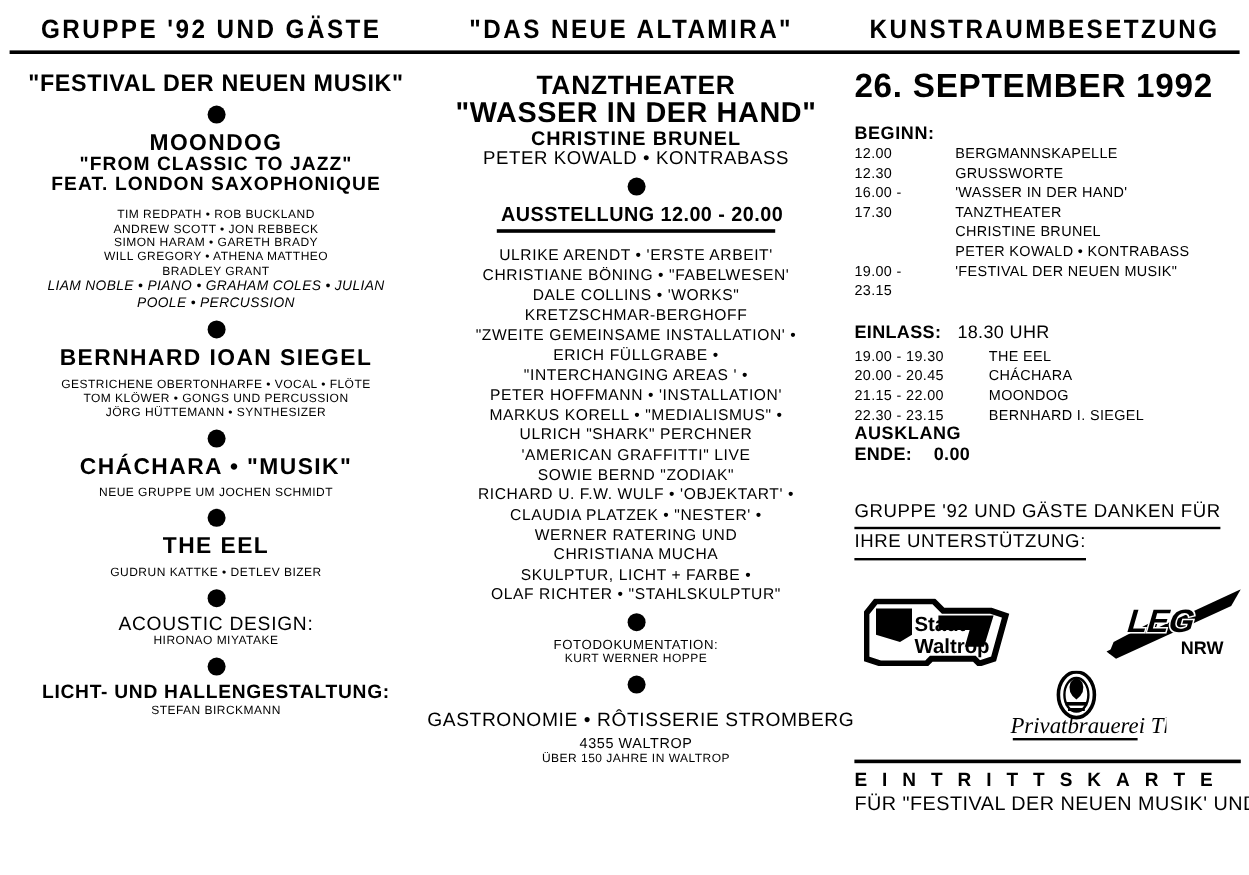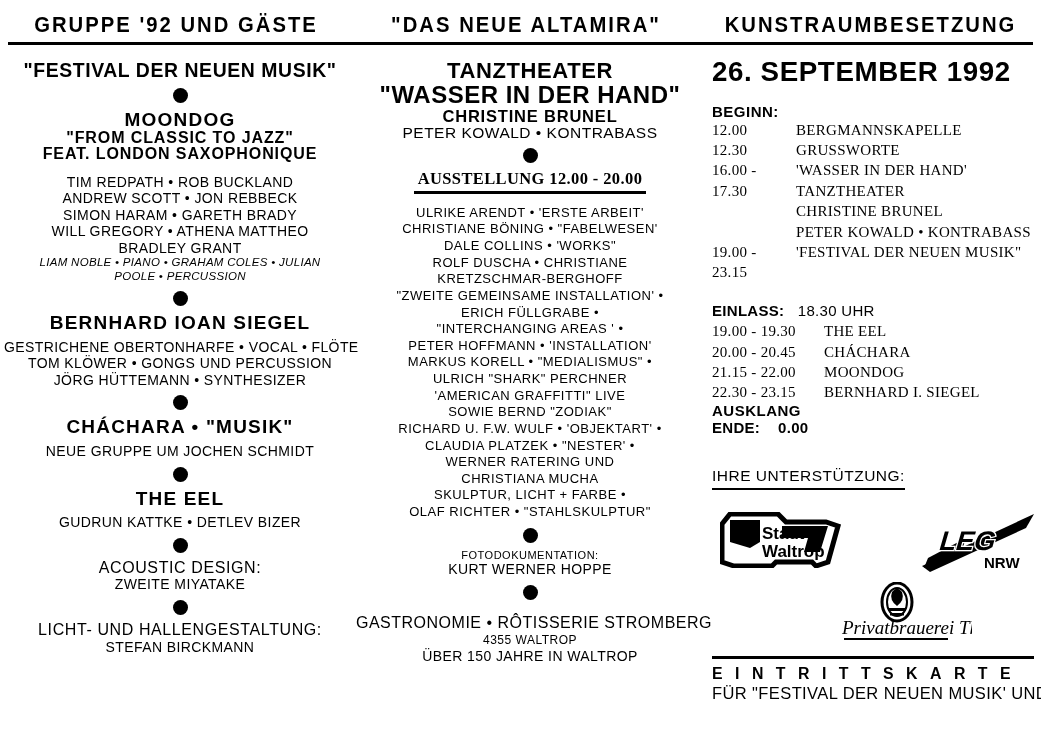--- a/index.html
+++ b/index.html
@@ -88,21 +88,21 @@
     font-size: 16px;
     font-weight: bold;
     letter-spacing: 0.9px;
   }
   .h-sub {
     font-size: 15px;
     font-weight: bold;
     letter-spacing: 0.6px;
   }
   .small {
-    font-size: 14px;
+    font-size: 10px;
     letter-spacing: 0.4px;
     line-height: 1.18;
   }
   .xsmall {
     font-size: 11.5px;
     letter-spacing: 0.3px;
     line-height: 1.2;
     font-style: italic;
   }
   .mid-line {
@@ -138,21 +138,21 @@
     background: #000;
     margin: 7px auto 7px auto;
   }
 
   .gap-s  { height: 6px; }
   .gap-m  { height: 11px; }
   .gap-l  { height: 18px; }
   .gap-xl { height: 26px; }
 
   
-  .ausstellung-wrap { margin: 4px auto 0 auto; width: 232px; font-family: Liberation Serif, serif; }
+  .ausstellung-wrap { margin: 4px auto 0 auto; width: 232px; }
   .ausstellung {
     font-size: 17px;
     font-weight: bold;
     letter-spacing: 0.4px;
     text-align: center;
     transform: scaleX(0.97);
   }
   .ausstellung-rule {
     width: 232px;
     height: 3px;
@@ -170,25 +170,24 @@
     transform: scaleX(0.99);
     transform-origin: left top;
   }
   .r-label {
     font-size: 15px;
     font-weight: bold;
     letter-spacing: 0.5px;
   }
   .sched-row {
     display: flex;
-    font-size: 15px;
+    font-size: 12px;
     letter-spacing: 0.3px;
     line-height: 1.36;
     white-space: nowrap;
-    font-family: Liberation Serif, serif;
   }
   .sched-time { width: 84px; flex: 0 0 84px; }
   .sched-time-wide { width: 112px; flex: 0 0 112px; }
   .sched-text { flex: 1 1 auto; }
   .r-inline {
     font-size: 15px;
     letter-spacing: 0.3px;
     line-height: 1.36;
     white-space: nowrap;
   }
@@ -208,21 +207,21 @@
 
   
   .logos {
     position: relative;
     height: 150px;
     margin-top: 16px;
   }
   .logo-stadt {
     position: absolute;
     left: 8px;
-    top: 6px;
+    top: 16px;
     width: 130px;
     height: 56px;
   }
   .logo-leg {
     position: absolute;
     left: 210px;
     top: 8px;
     width: 115px;
     height: 62px;
   }
@@ -311,27 +310,27 @@
     <div>
       <div class="t h-act">THE EEL</div>
       <div class="gap-s"></div>
       <div class="t small">GUDRUN KATTKE • DETLEV BIZER</div>
     </div>
 
     <span class="bullet"></span>
 
     <div>
       <div class="t h-sub" style="font-weight:normal;font-size:16px;">ACOUSTIC DESIGN:</div>
-      <div class="t small">ZWEITE MIYATAKE</div>
-    </div>
-
-    <span class="bullet"></span>
-
-    <div>
-      <div class="t h-sub" style="font-weight:normal;font-size:16px;">LICHT- UND HALLENGESTALTUNG:</div>
+      <div class="t small">HIRONAO MIYATAKE</div>
+    </div>
+
+    <span class="bullet"></span>
+
+    <div>
+      <div class="t h-sub" style="font-weight:bold;font-size:16px;">LICHT- UND HALLENGESTALTUNG:</div>
       <div class="t small">STEFAN BIRCKMANN</div>
     </div>
 
   </div>
 
   <div class="col col-mid centered">
 
     <div class="t mid-head1" style="margin-top:8px;">TANZTHEATER</div>
     <div class="t mid-head2">"WASSER IN DER HAND"</div>
     <div class="t mid-head3">CHRISTINE BRUNEL</div>
@@ -343,21 +342,20 @@
       <div class="t ausstellung">AUSSTELLUNG 12.00 - 20.00</div>
       <div class="ausstellung-rule"></div>
     </div>
 
     <div class="gap-m"></div>
 
     <div>
       <div class="t mid-line">ULRIKE ARENDT • 'ERSTE ARBEIT'</div>
       <div class="t mid-line">CHRISTIANE BÖNING • "FABELWESEN'</div>
       <div class="t mid-line">DALE COLLINS • 'WORKS"</div>
-      <div class="t mid-line">ROLF DUSCHA • CHRISTIANE</div>
       <div class="t mid-line">KRETZSCHMAR-BERGHOFF</div>
       <div class="t mid-line">"ZWEITE GEMEINSAME INSTALLATION' •</div>
       <div class="t mid-line">ERICH FÜLLGRABE •</div>
       <div class="t mid-line">"INTERCHANGING AREAS ' •</div>
       <div class="t mid-line">PETER HOFFMANN • 'INSTALLATION'</div>
       <div class="t mid-line">MARKUS KORELL • "MEDIALISMUS" •</div>
       <div class="t mid-line">ULRICH "SHARK" PERCHNER</div>
       <div class="t mid-line">'AMERICAN GRAFFITTI" LIVE</div>
       <div class="t mid-line">SOWIE BERND "ZODIAK"</div>
       <div class="t mid-line">RICHARD U. F.W. WULF • 'OBJEKTART' •</div>
@@ -458,20 +456,21 @@
     <div class="t r-label">AUSKLANG</div>
     <div class="r-inline">
       <span class="r-bold">ENDE:</span>
       <span>&nbsp;&nbsp;</span>
       <span class="r-bold">0.00</span>
     </div>
 
     <div class="gap-xl"></div>
 
     <div class="thanks">
+      <div><span class="u">GRUPPE '92 UND GÄSTE DANKEN FÜR</span></div>
       <div><span class="u">IHRE UNTERSTÜTZUNG:</span></div>
     </div>
 
     <div class="logos">
 
       <div class="logo-stadt">
         <svg viewBox="0 0 130 56" width="130" height="56" aria-hidden="true">
           <path d="M2,12 L2,50 L14,54 L52,54 L56,50 L92,50 L96,54 L108,50 L118,14 L106,10 L66,10 L58,2 L10,2 Z" fill="none" stroke="#000" stroke-width="5"></path>
           <path d="M10,8 L10,30 L30,36 L40,30 L40,8 Z" fill="#000"></path>
           <path d="M62,14 L108,14 L100,40 L84,40 L88,26 L62,26 Z" fill="#000"></path>

